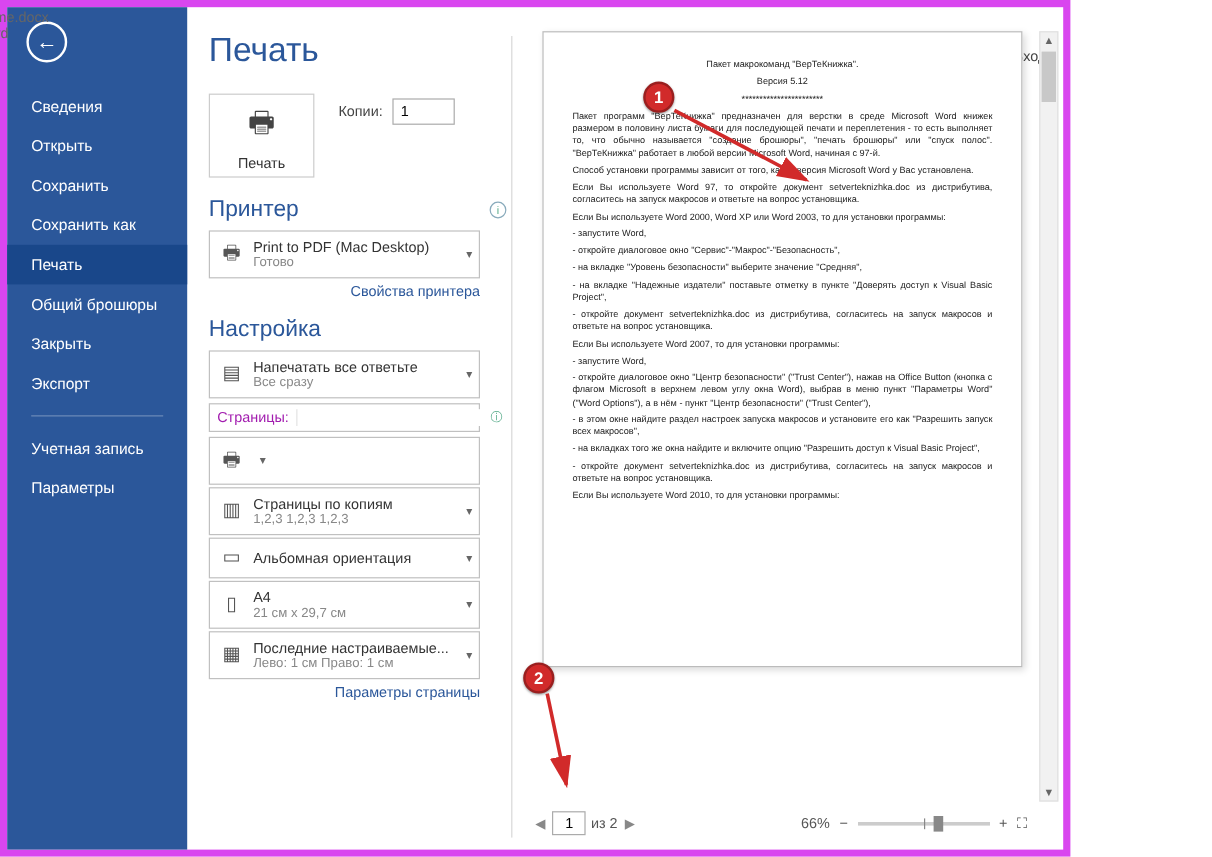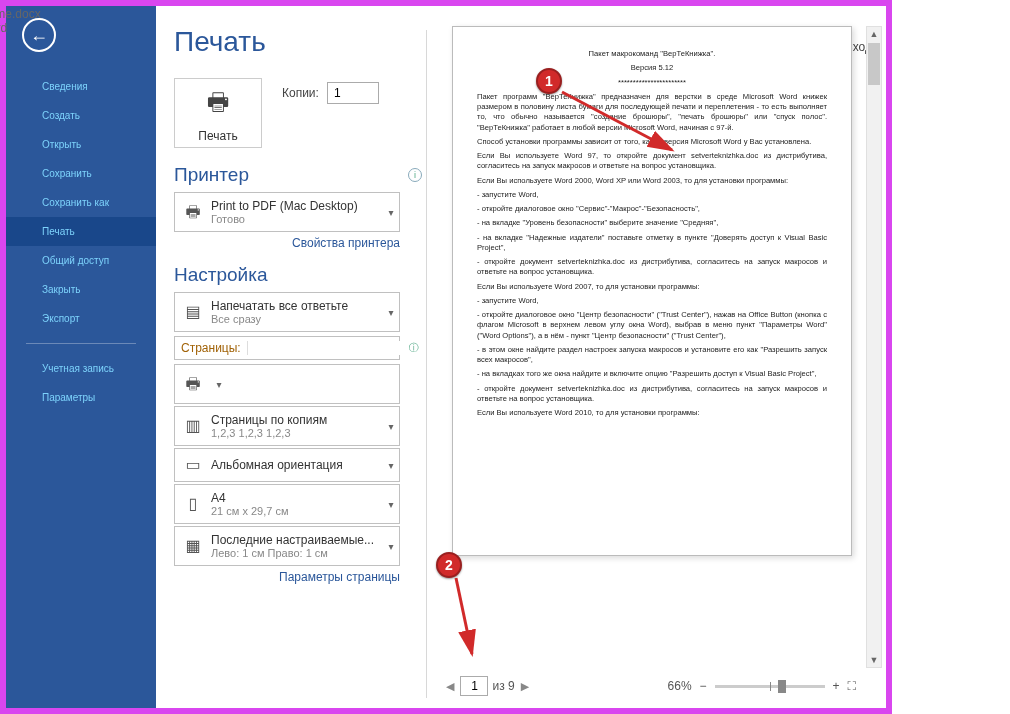--- a/index.html
+++ b/index.html
@@ -6,21 +6,21 @@
 html, body { width: 1010px; height: 714px; overflow: hidden; background: #fff; }
 .window { width: 892px; height: 714px; display: flex; border: 6px solid #d946ef; }
 .titlebar { height: 30px; background: #fff; display: flex; align-items: center; position: relative; border-bottom: 1px solid #eee; }
 .titlebar .title { position: absolute; left: 50%; transform: translateX(-50%); font-size: 12px; color: #666; }
 .titlebar .controls { position: absolute; right: 8px; display: flex; gap: 14px; align-items: center; color: #666; }
 .titlebar .controls span { font-size: 14px; cursor: default; }
 .signin { position: absolute; right: 14px; top: 34px; font-size: 12px; color: #444; }
 .body { flex: 1; display: flex; }
 .backstage-nav { width: 150px; background: #2b579a; color: #fff; display: flex; flex-direction: column; padding-top: 12px; }
 .back-btn { width: 34px; height: 34px; border: 2px solid #fff; border-radius: 50%; margin-left: 16px; margin-bottom: 20px; display: flex; align-items: center; justify-content: center; color: #fff; font-size: 18px; }
-.nav-item { padding: 9px 36px; font-size: 10px; color: #7dd3fc; cursor: default; }
+.nav-item { padding: 9px 20px; font-size: 13px; color: #ffffff; cursor: default; }
 .nav-item.active { background: #19478a; }
 .nav-sep { border-top: 1px solid rgba(255,255,255,0.3); margin: 10px 20px; }
 .content { flex: 1; display: flex; position: relative; }
 .settings-col { width: 270px; padding: 20px 0 0 18px; }
 .page-title { font-size: 28px; font-weight: 300; color: #2b579a; margin-bottom: 20px; }
 .print-btn-wrap { display: flex; align-items: flex-start; gap: 20px; margin-bottom: 16px; }
 .print-big { width: 88px; height: 70px; border: 1px solid #ccc; display: flex; flex-direction: column; align-items: center; justify-content: center; gap: 4px; }
 .print-big .icon { font-size: 24px; color: #444; }
 .print-big .lbl { font-size: 12px; color: #333; }
 .copies-row { display: flex; align-items: center; gap: 8px; margin-top: 4px; }
@@ -31,21 +31,21 @@
 .dropdown { display: flex; align-items: center; border: 1px solid #c0c0c0; height: 40px; width: 226px; margin-bottom: 2px; position: relative; background: #fff; }
 .dropdown.short { height: 34px; }
 .dropdown .dd-icon { width: 36px; display: flex; align-items: center; justify-content: center; color: #555; }
 .dropdown .dd-icon svg, .dropdown .dd-icon .glyph { width: 22px; height: 22px; }
 .dropdown .dd-text { flex: 1; display: flex; flex-direction: column; justify-content: center; overflow: hidden; }
 .dropdown .line1 { font-size: 12px; color: #333; white-space: nowrap; overflow: hidden; text-overflow: ellipsis; }
 .dropdown .line2 { font-size: 11px; color: #888; white-space: nowrap; overflow: hidden; text-overflow: ellipsis; }
 .dropdown .chev { width: 16px; text-align: center; color: #666; font-size: 10px; }
 .link { color: #2b579a; font-size: 12px; text-align: right; width: 226px; margin-top: 4px; margin-bottom: 2px; }
 .pages-row { display: flex; align-items: center; width: 226px; border: 1px solid #c0c0c0; height: 24px; margin: 4px 0; }
-.pages-row .lbl { font-size: 12px; color: #a16207; padding: 0 6px; border-right: 1px solid #ddd; }
+.pages-row .lbl { font-size: 12px; color: #a21caf; padding: 0 6px; border-right: 1px solid #ddd; }
 .pages-row input { flex: 1; border: none; font-size: 12px; padding-left: 6px; outline: none; }
 .pages-row .info { width: 16px; text-align: center; font-size: 10px; color: #5a8; }
 .preview-col { flex: 1; position: relative; padding: 20px 22px 0 14px; display: flex; flex-direction: column; }
 .divider { position: absolute; left: 0; top: 24px; bottom: 10px; width: 1px; background: #d8d8d8; }
 .preview-area { flex: 1; display: flex; justify-content: center; align-items: flex-start; position: relative; }
 .doc-page { width: 400px; height: 530px; background: #fff; border: 1px solid #bbb; box-shadow: 2px 2px 6px rgba(0,0,0,0.15); padding: 22px 24px; font-family: "Courier New", monospace; font-size: 7.6px; line-height: 1.35; color: #222; overflow: hidden; }
 .doc-page .center { text-align: center; }
 .doc-page p { margin-bottom: 4px; text-align: justify; }
 .preview-scroll { position: absolute; right: 4px; top: 20px; bottom: 40px; width: 16px; background: #f1f1f1; border: 1px solid #e0e0e0; display: flex; flex-direction: column; align-items: center; }
 .preview-scroll .arrow { font-size: 9px; color: #666; padding: 2px 0; }
@@ -75,26 +75,25 @@
       <span>✕</span>
     </div>
   </div>
 
   <div class="body">
     <div class="backstage-nav">
       <div class="back-btn">
         <span>←</span>
       </div>
       <div class="nav-item">Сведения</div>
-      <div class="nav-item">Создать</div>
       <div class="nav-item">Открыть</div>
       <div class="nav-item">Сохранить</div>
       <div class="nav-item">Сохранить как</div>
       <div class="nav-item active">Печать</div>
-      <div class="nav-item">Общий доступ</div>
+      <div class="nav-item">Общий брошюры</div>
       <div class="nav-item">Закрыть</div>
       <div class="nav-item">Экспорт</div>
       <div class="nav-sep"></div>
       <div class="nav-item">Учетная запись</div>
       <div class="nav-item">Параметры</div>
     </div>
 
     <div class="content">
       <div class="signin">Вход</div>
 
@@ -232,21 +231,21 @@
         <div class="preview-scroll">
           <span class="arrow">▲</span>
           <div class="thumb"></div>
           <span class="arrow" style="margin-top:auto">▼</span>
         </div>
 
         <div class="preview-footer">
           <div class="left">
             <span class="navbtn">◀</span>
             <input value="1" style="">
-            <span>из 9</span>
+            <span>из 2</span>
             <span class="navbtn">▶</span>
           </div>
           <div class="right">
             <span>66%</span>
             <span>−</span>
             <div class="zoom-slider">
                 <div class="knob"></div>
               </div>
             <span>+</span>
             <span>⛶</span>

